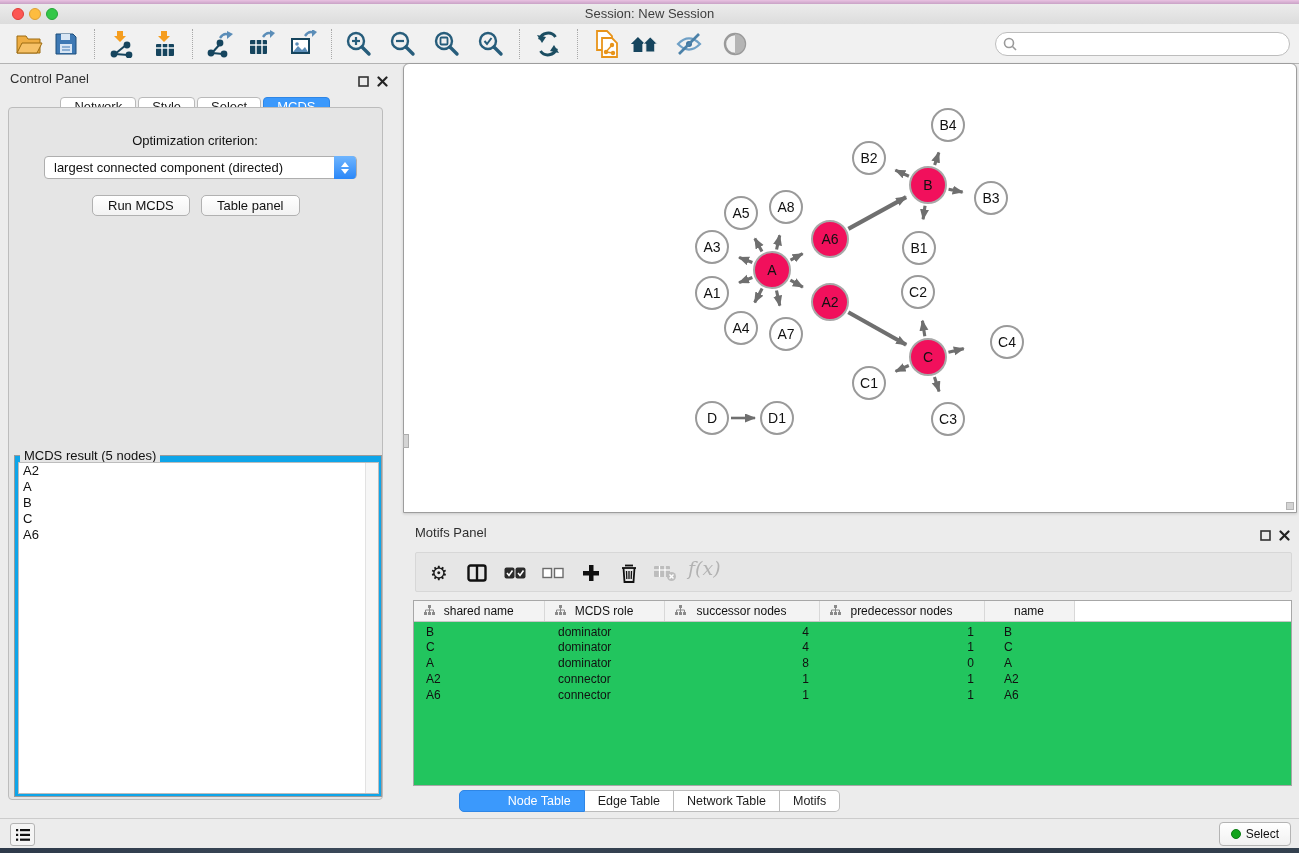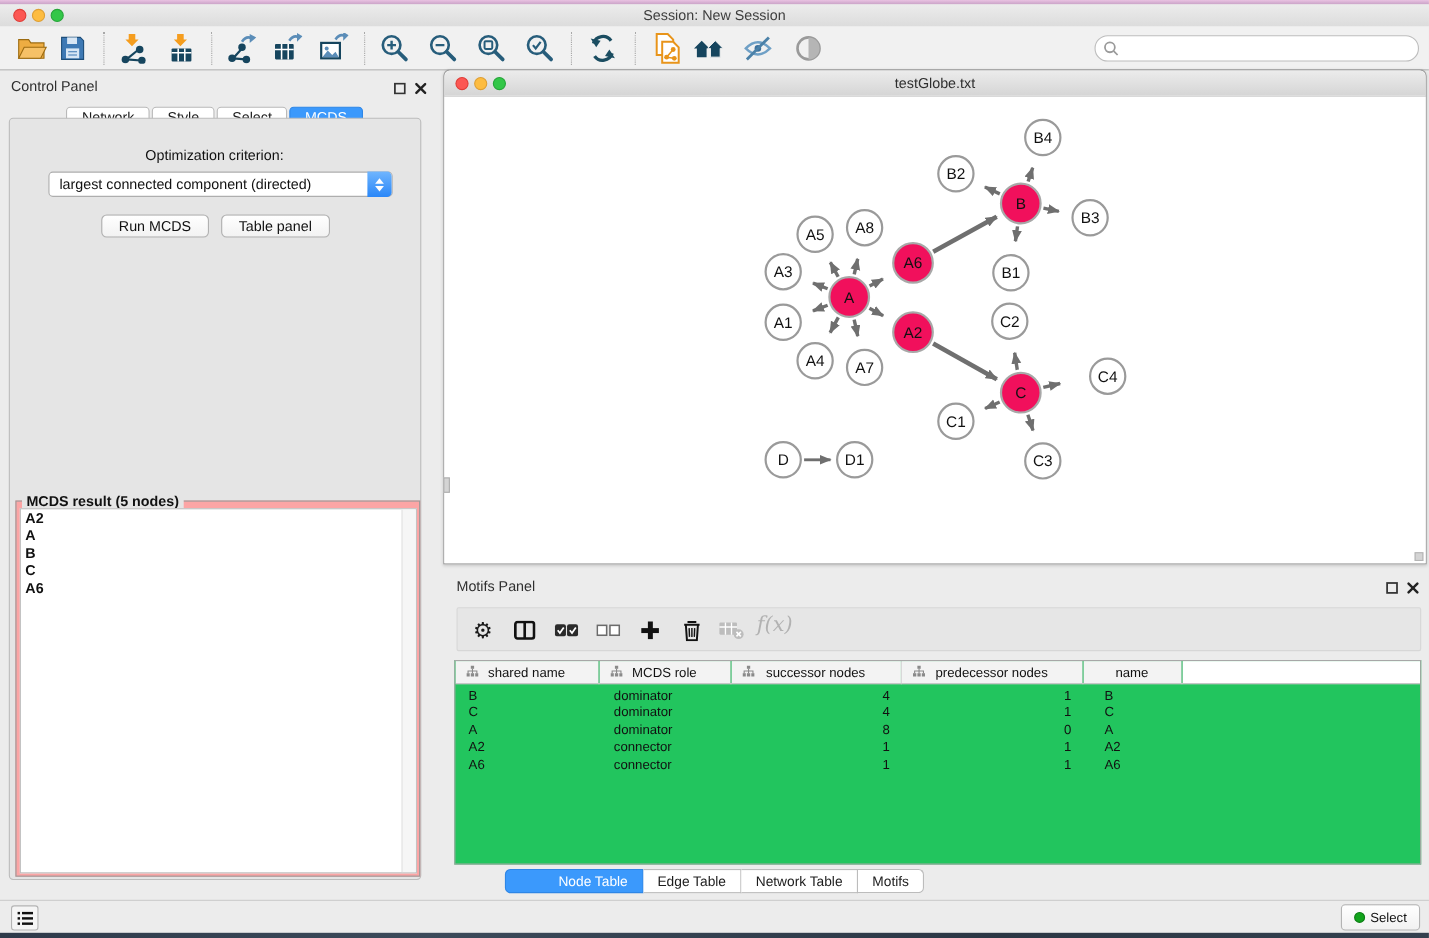--- a/index.html
+++ b/index.html
@@ -31,21 +31,21 @@
   .cp-tab { height:19px; line-height:17px; padding:0 13px; font-size:13px; background:#fff; border:1px solid #b9b9b9; border-radius:4px; color:#1c1c1c; }
   .cp-tab.active { background:#3b99fc; border-color:#2e86e6; color:#fff; }
   #cp-body { left:8px; top:107px; width:375px; height:693px; background:#e5e5e5; border:1px solid #bcbcbc; border-radius:4px; }
   #opt-label { left:0; top:133px; width:390px; text-align:center; font-size:13px; color:#111; }
   #opt-select { left:44px; top:156px; width:313px; height:23px; background:#fff; border:1px solid #aeaeae; border-radius:4px; font-size:13px; line-height:21px; padding-left:9px; color:#111; }
   #opt-stepper { position:absolute; right:0; top:-1px; width:22px; height:23px; border-radius:0 4px 4px 0; background:linear-gradient(#6fb5fe,#2a87f8); display:flex; flex-direction:column; align-items:center; justify-content:center; gap:2px; }
   .chev { width:0; height:0; border-left:4px solid transparent; border-right:4px solid transparent; }
   .chev.up { border-bottom:5px solid #fff; }
   .chev.dn { border-top:5px solid #fff; }
   .cp-btn { position:absolute; top:195px; height:21px; background:linear-gradient(#ffffff,#f2f2f2); border:1px solid #b1b1b1; border-radius:5px; font-size:13px; color:#111; padding:0 15px; line-height:19px; }
-  #mcds-fieldset { left:14px; top:455px; width:368px; height:342px; border:1px solid #9a9a9a; background:#fca5a5;font-weight:bold; }
+  #mcds-fieldset { left:14px; top:455px; width:368px; height:342px; border:1px solid #9a9a9a; background:#0ea5e9; }
   #mcds-legend { position:absolute; left:5px; top:-8px; background:#e5e5e5; padding:0 4px; font-size:13px; color:#111; }
   #mcds-list { position:absolute; left:3px; top:6px; width:361px; height:332px; background:#fff; border:1px solid #bdbdbd; overflow:hidden; }
   #mcds-scroll { position:absolute; right:0; top:0; width:13px; height:100%; background:#f6f6f6; border-left:1px solid #e2e2e2; }
   .mcds-item { font-size:13px; line-height:16px; padding-left:4px; color:#111; }
 
   
   #net-win { left:403px; top:63px; width:894px; height:450px; background:#fff; border:1px solid #9d9d9d; border-radius:6px 6px 0 0; box-shadow:0 1px 3px rgba(0,0,0,.15); }
   #net-titlebar { position:absolute; left:0; top:0; width:100%; height:24px; background:linear-gradient(#ececec,#d5d5d5); border-bottom:1px solid #b1b1b1; border-radius:6px 6px 0 0; }
   #net-titlebar .title { width:100%; text-align:center; font-size:13px; color:#2e2e2e; line-height:24px; }
   #net-canvas { position:absolute; left:0; top:24px; width:892px; height:424px; background:#fff; overflow:hidden; }
@@ -293,26 +293,20 @@
         <div class="mcds-item">A</div>
         <div class="mcds-item">B</div>
         <div class="mcds-item">C</div>
         <div class="mcds-item">A6</div>
       </div>
     <div id="mcds-scroll"></div>
   </div>
 </div>
 
 <div id="net-win" class="abs">
-  <div id="net-titlebar">
-    <span class="tl red" style="left:10px; top:6px"></span>
-    <span class="tl yel" style="left:27px; top:6px"></span>
-    <span class="tl grn" style="left:44px; top:6px"></span>
-    <div class="title">testGlobe.txt</div>
-  </div>
   <div id="net-canvas">
     <svg id="graph-svg" width="892" height="424" style="position:absolute;left:0;top:0">
       <defs>
         <marker id="arrow" markerUnits="userSpaceOnUse" markerWidth="12" markerHeight="10" refX="10" refY="4.5" orient="auto">
           <path d="M0 0 L11 4.5 L0 9 z" fill="#6f6f6f"></path>
         </marker>
       </defs>
       <g id="graph-edges">
           <line x1="357.96678911489033" y1="163.55183804995966" x2="350.8553864603895" y2="150.47603316910335" stroke="#6f6f6f" stroke-width="3.1" marker-end="url(#arrow)"></line>
           <line x1="372.5555396141918" y1="161.500071736137" x2="375.70901672325897" y2="147.30942474533464" stroke="#6f6f6f" stroke-width="3.1" marker-end="url(#arrow)"></line>

